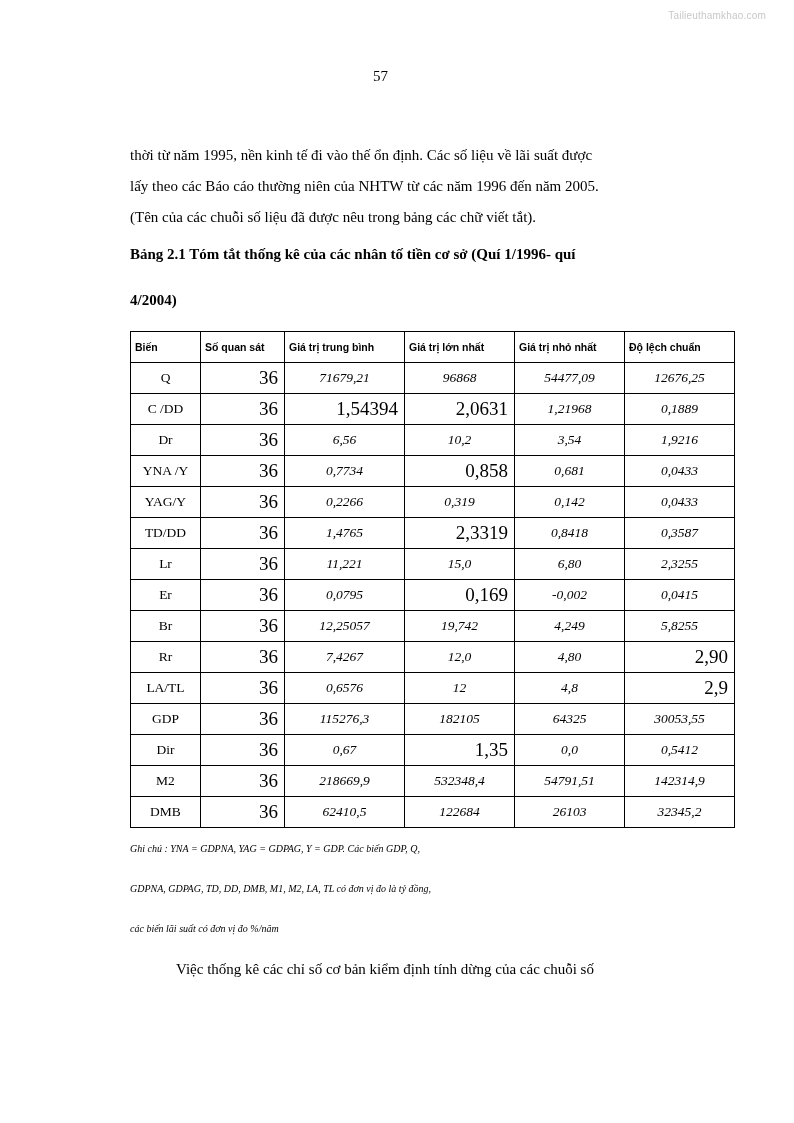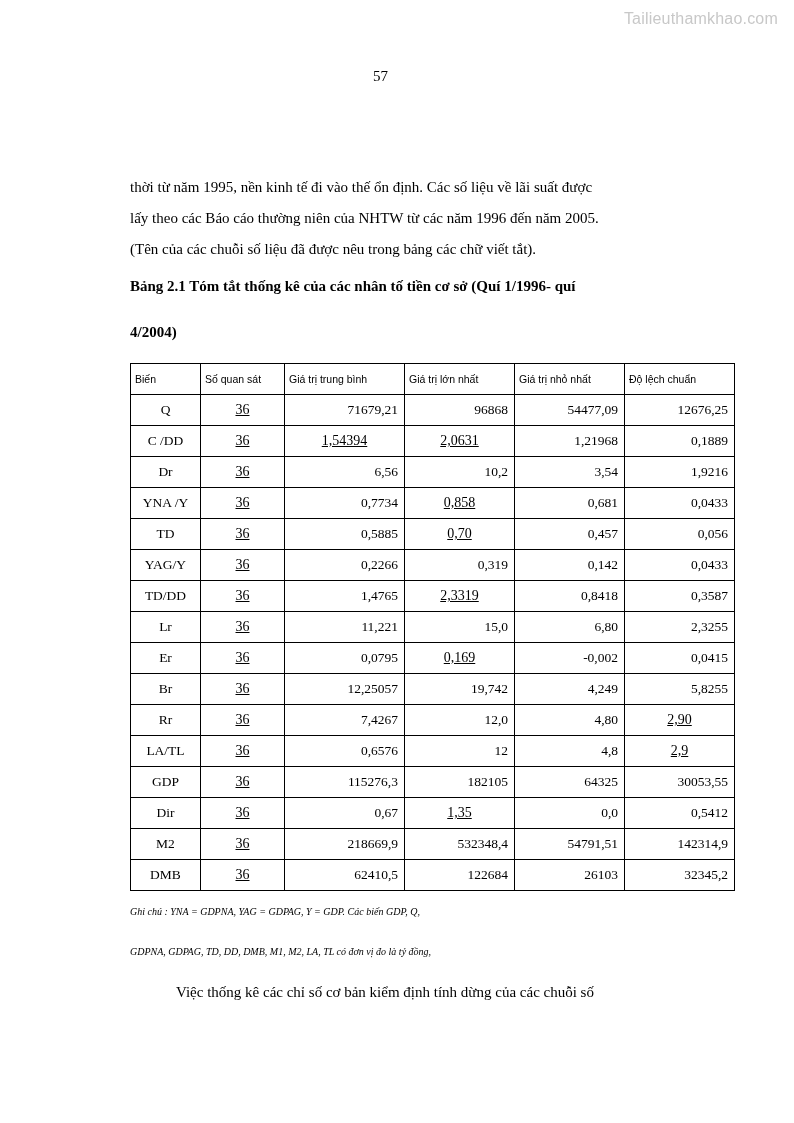--- a/index.html
+++ b/index.html
@@ -17,41 +17,40 @@
   }
   .page {
     position: absolute;
     left: 0; top: 0;
     width: 794px;
     height: 1123px;
     background: #ffffff;
   }
   .watermark {
     position: absolute;
-    right: 16px;
+    right: 28px;
     top: 10px;
     font-family: "Liberation Sans", sans-serif;
-    font-size: 16px;
+    font-size: 10px;
     color: #c8c8c8;
     letter-spacing: 0.2px;
   }
   .page-number {
     position: absolute;
     top: 68px;
     left: 0;
     width: 761px;
     text-align: center;
     font-size: 15px;
   }
   .content {
     position: absolute;
     left: 130px;
     top: 140px;
     width: 534px;
-    margin-top: 32px;
   }
   .para {
     font-size: 15px;
     line-height: 31px;
     text-align: justify;
     margin: 0 0 0 0;
   }
   .caption {
     font-size: 15px;
     line-height: 31px;
@@ -67,37 +66,37 @@
   table.stats th, table.stats td {
     border: 1px solid #000000;
     font-size: 13px;
     height: 30px;
     padding: 0 6px;
     vertical-align: middle;
   }
   table.stats th {
     font-family: "Liberation Sans", sans-serif;
     font-size: 10.5px;
-    font-weight: normal;
+    font-weight: bold;
     text-align: left;
     padding: 0 4px;
   }
   table.stats td.var {
     text-align: center;
     font-size: 13.5px;
   }
   table.stats td.num-c {
+    text-align: right;
+    font-size: 19px;
+  }
+  table.stats td.num-l {
     text-align: center;
-    font-size: 14px;
-    text-decoration: underline;
-  }
-  table.stats td.num-l {
-    text-align: right;
     font-size: 13.5px;
     padding-left: 6px;
+    font-style: italic;
   }
   col.c0 { width: 70px; }
   col.c1 { width: 84px; }
   col.c2 { width: 120px; }
   col.c3 { width: 110px; }
   col.c4 { width: 110px; }
   col.c5 { width: 110px; }
   .note {
     font-size: 10px;
     line-height: 30px;
@@ -175,28 +174,20 @@
         </tr>
         <tr>
           <td class="var">YNA /Y</td>
           <td class="num-c">36</td>
           <td class="num-l">0,7734</td>
           <td class="num-c">0,858</td>
           <td class="num-l">0,681</td>
           <td class="num-l">0,0433</td>
         </tr>
         <tr>
-          <td class="var">TD</td>
-          <td class="num-c">36</td>
-          <td class="num-l">0,5885</td>
-          <td class="num-c">0,70</td>
-          <td class="num-l">0,457</td>
-          <td class="num-l">0,056</td>
-        </tr>
-        <tr>
           <td class="var">YAG/Y</td>
           <td class="num-c">36</td>
           <td class="num-l">0,2266</td>
           <td class="num-l">0,319</td>
           <td class="num-l">0,142</td>
           <td class="num-l">0,0433</td>
         </tr>
         <tr>
           <td class="var">TD/DD</td>
           <td class="num-c">36</td>
@@ -275,17 +266,18 @@
           <td class="num-l">62410,5</td>
           <td class="num-l">122684</td>
           <td class="num-l">26103</td>
           <td class="num-l">32345,2</td>
         </tr>
       </tbody>
     </table>
 
     <p class="note">Ghi chú : YNA = GDPNA, YAG = GDPAG, Y = GDP. Các biến GDP, Q,</p>
     <p class="note">GDPNA, GDPAG, TD, DD, DMB, M1, M2, LA, TL có đơn vị đo là tỷ đồng,</p>
+    <p class="note">các biến lãi suất có đơn vị đo %/năm</p>
 
     <p class="trailing">Việc thống kê các chỉ số cơ bản kiểm định tính dừng của các chuỗi số</p>
 
   </div>
 </div>
 
 </body></html>

